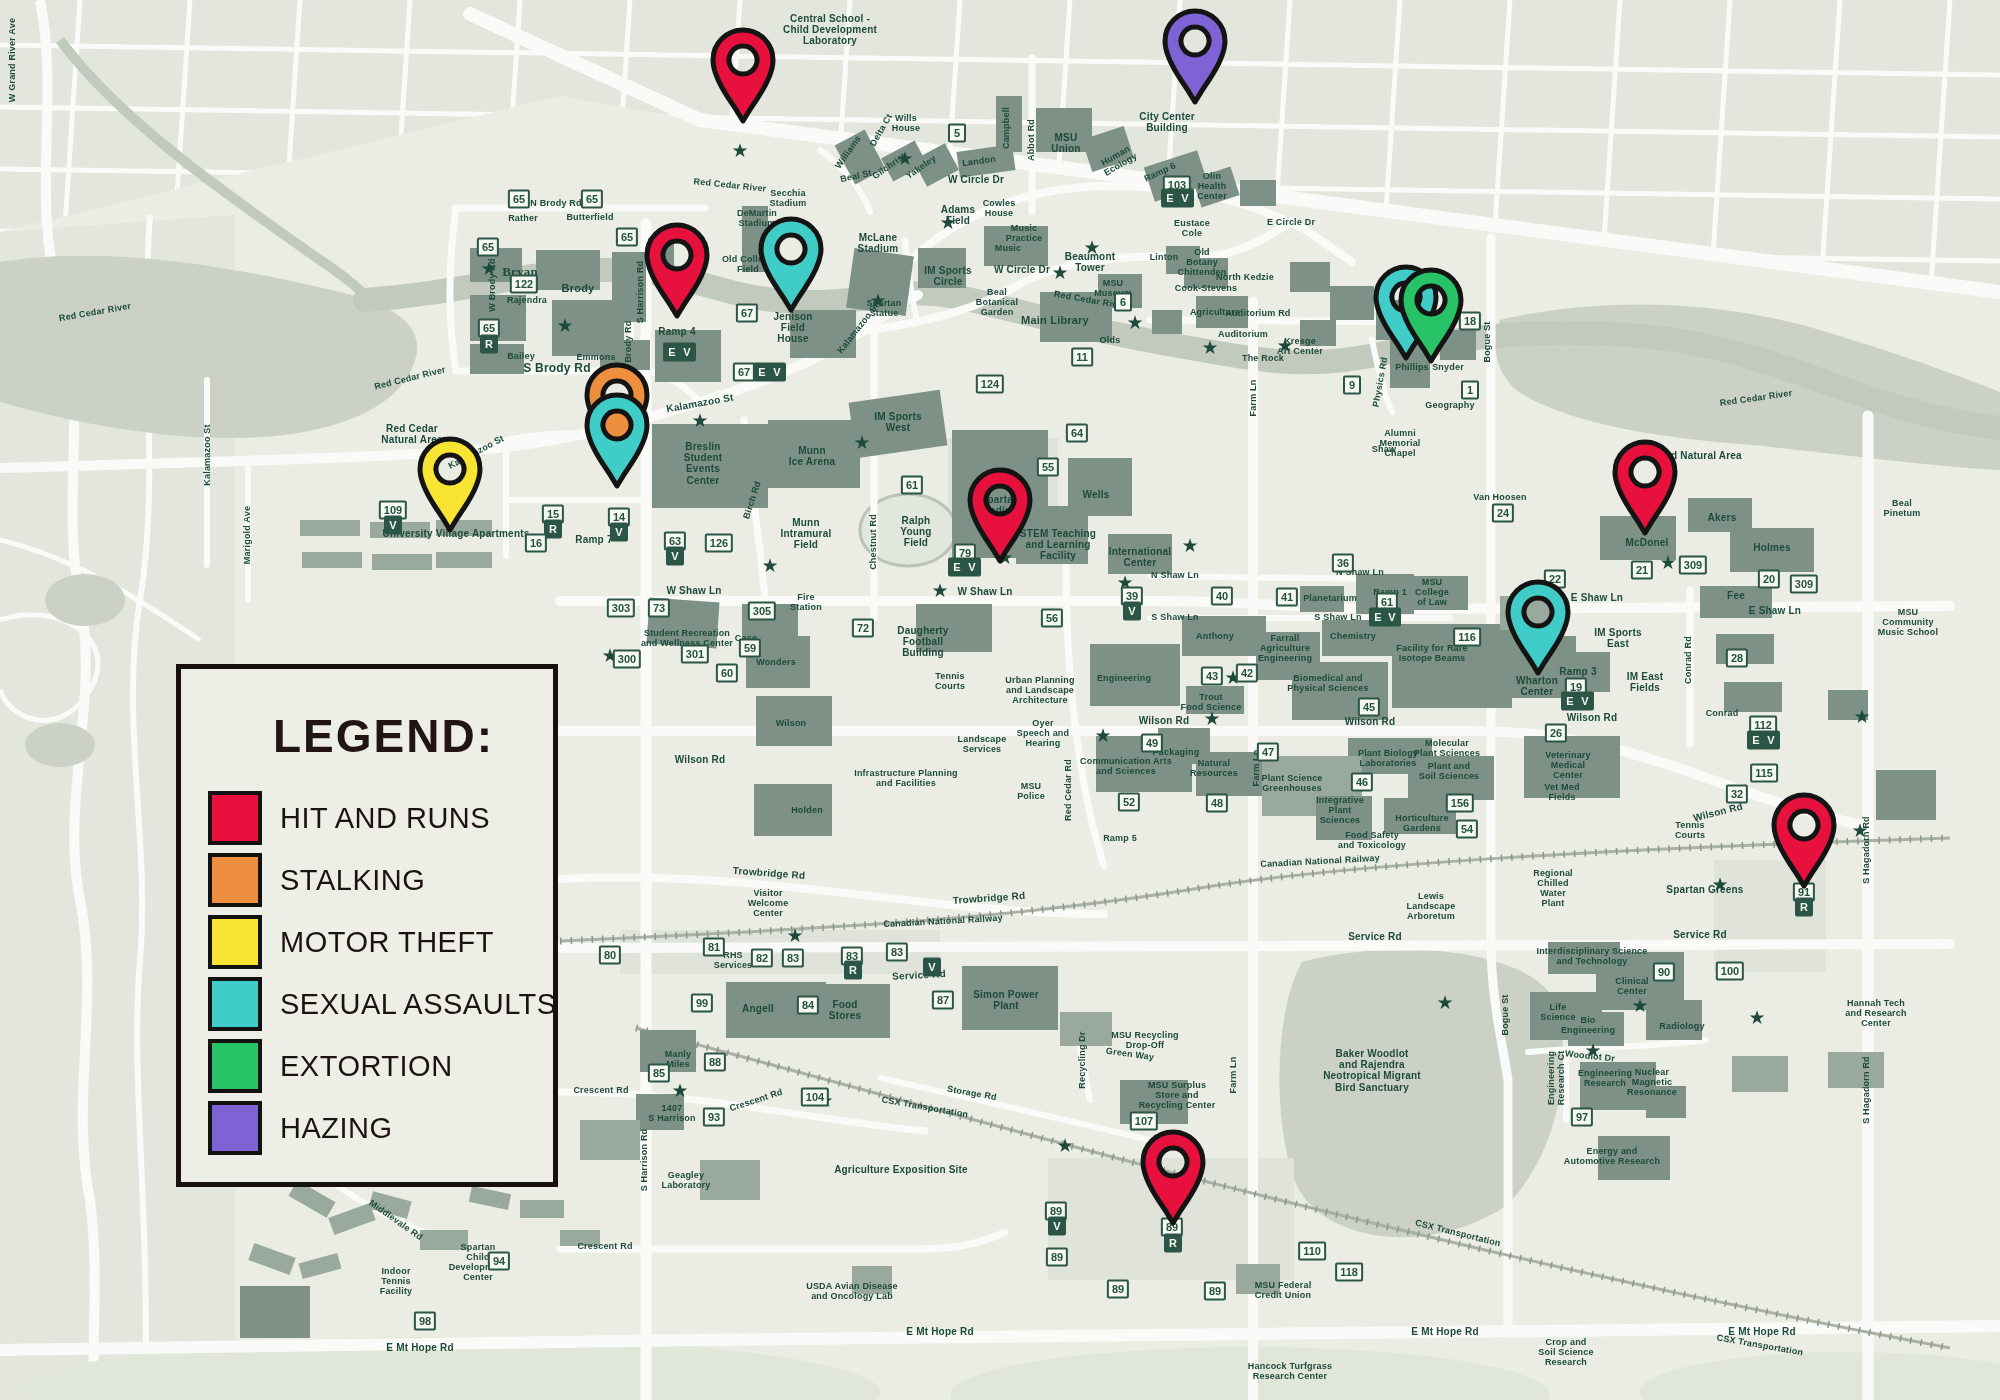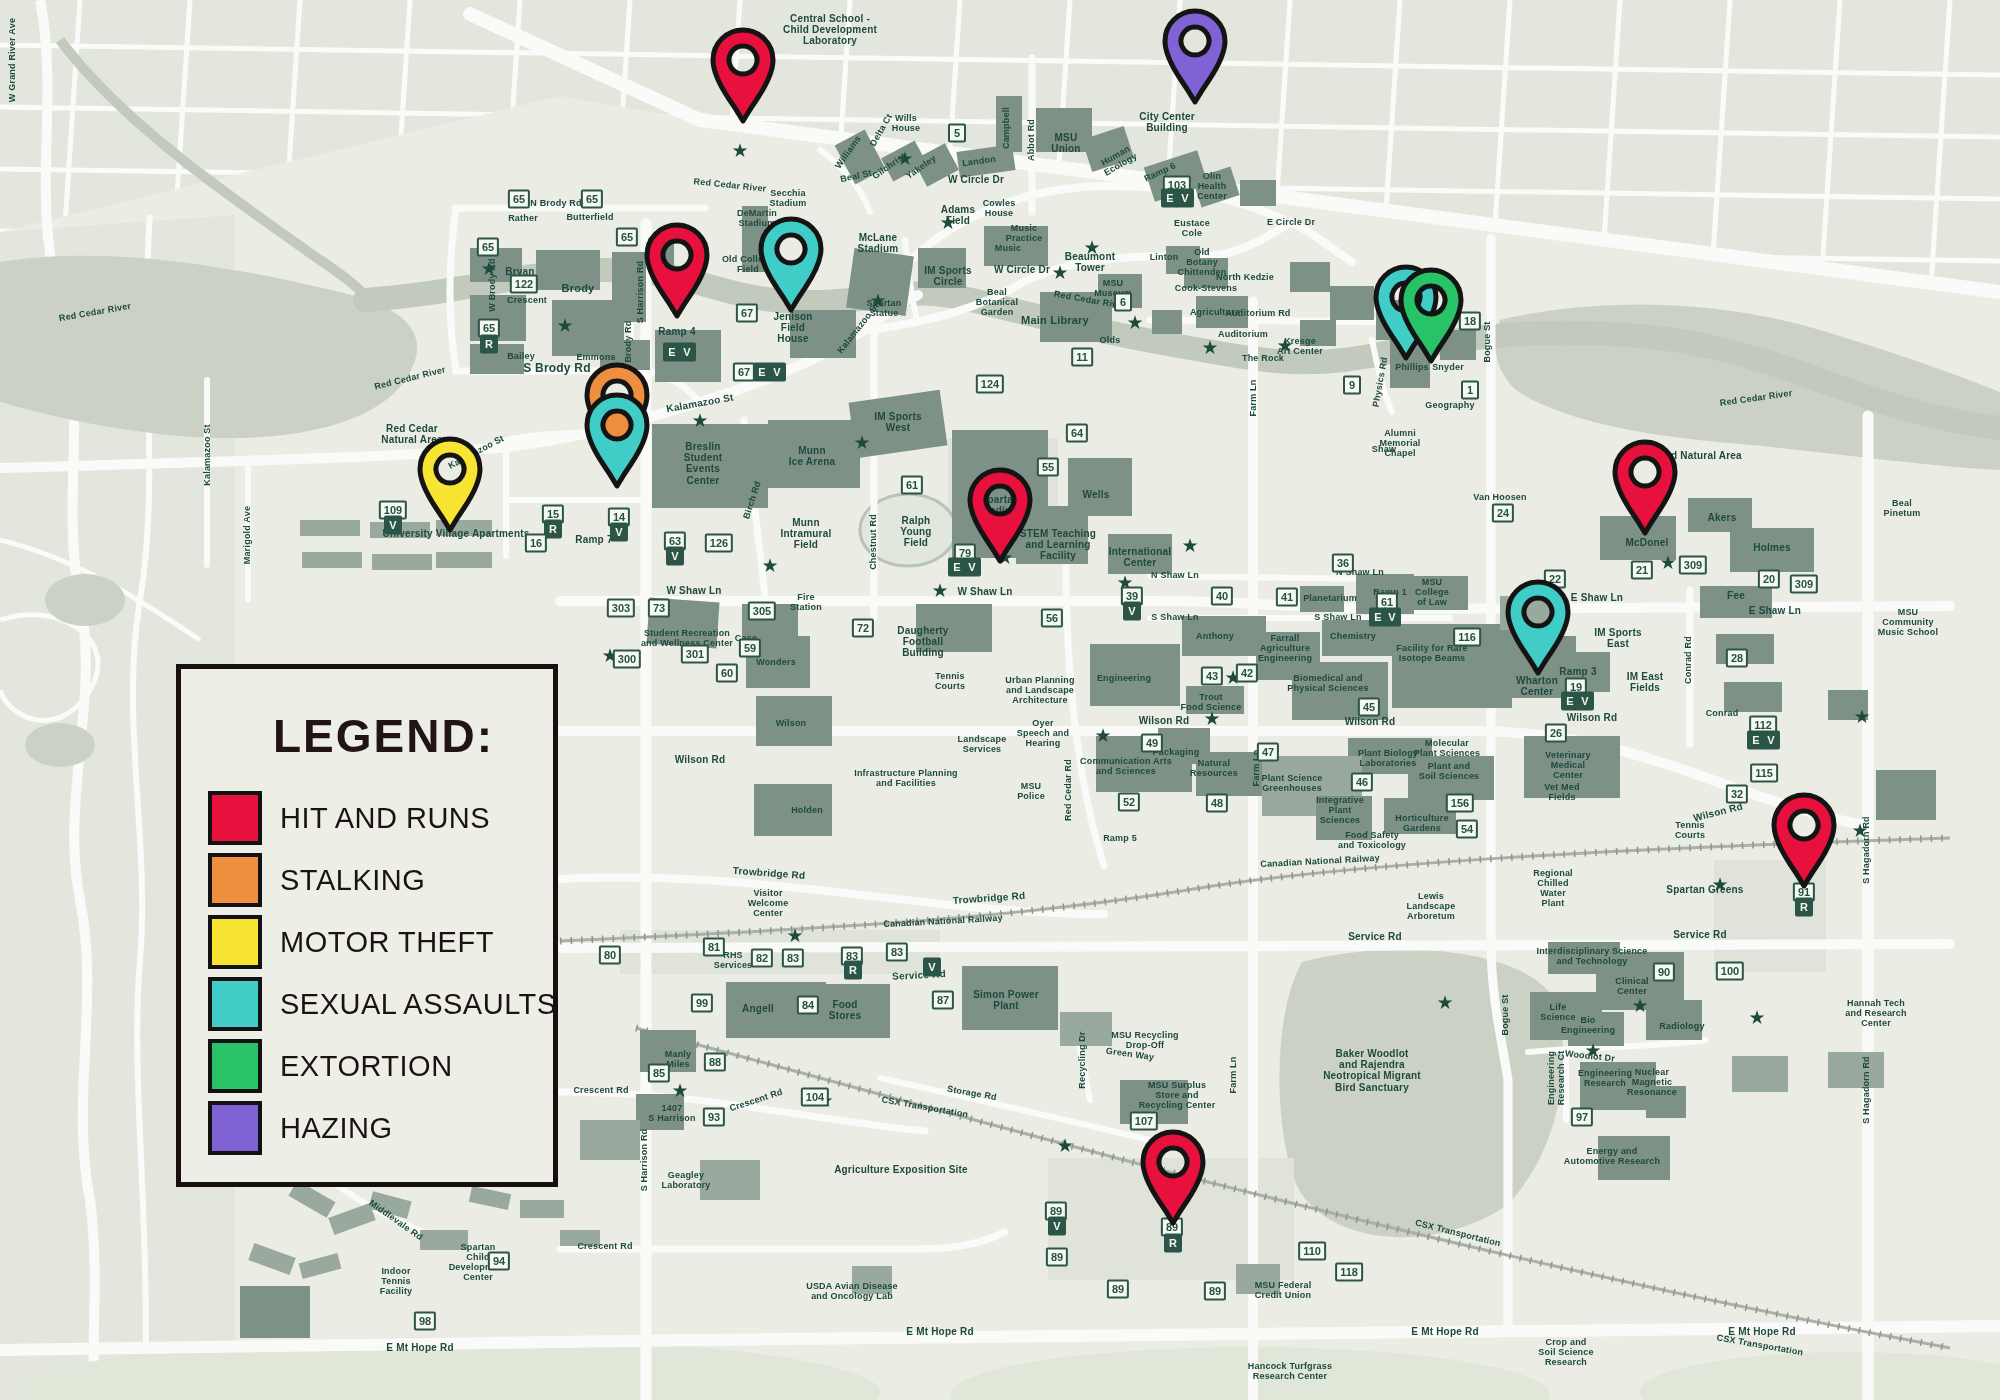--- a/index.html
+++ b/index.html
@@ -399,23 +399,23 @@
     <div class="map-label" style="left: 1140px; top: 557px; font-size: 10px;">International
 Center</div>
     <div class="map-label" style="left: 556px; top: 203px; font-size: 9px;">N Brody Rd</div>
     <div class="map-label" style="left: 557px; top: 369px; font-size: 12px;">S Brody Rd</div>
     <div class="map-label" style="left: 492px; top: 285px; font-size: 9px; transform: translate(-50%, -50%) rotate(-90deg);">W Brody Rd</div>
     <div class="map-label" style="left: 628px; top: 346px; font-size: 9px; transform: translate(-50%, -50%) rotate(-90deg);">E Brody Rd</div>
     <div class="map-label" style="left: 640px; top: 292px; font-size: 9px; transform: translate(-50%, -50%) rotate(-90deg);">S Harrison Rd</div>
     <div class="map-label" style="left: 644px; top: 1160px; font-size: 9px; transform: translate(-50%, -50%) rotate(-90deg);">S Harrison Rd</div>
     <div class="map-label" style="left: 523px; top: 218px; font-size: 9px;">Rather</div>
     <div class="map-label" style="left: 590px; top: 217px; font-size: 9px;">Butterfield</div>
-    <div class="map-label" style="left: 520px; top: 272px; font-size: 10px;">Bryan</div>
+    <div class="map-label" style="left: 520px; top: 272px; font-size: 13px; font-family: Liberation Serif, serif;">Bryan</div>
     <div class="map-label" style="left: 578px; top: 288px; font-size: 11px;">Brody</div>
-    <div class="map-label" style="left: 527px; top: 300px; font-size: 9px;">Crescent</div>
+    <div class="map-label" style="left: 527px; top: 300px; font-size: 9px;">Rajendra</div>
     <div class="map-label" style="left: 521px; top: 356px; font-size: 9px;">Bailey</div>
     <div class="map-label" style="left: 596px; top: 357px; font-size: 9px;">Emmons</div>
     <div class="map-label" style="left: 694px; top: 591px; font-size: 10px;">W Shaw Ln</div>
     <div class="map-label" style="left: 985px; top: 592px; font-size: 10px;">W Shaw Ln</div>
     <div class="map-label" style="left: 1597px; top: 598px; font-size: 10px;">E Shaw Ln</div>
     <div class="map-label" style="left: 1775px; top: 611px; font-size: 10px;">E Shaw Ln</div>
     <div class="map-label" style="left: 1175px; top: 575px; font-size: 9px;">N Shaw Ln</div>
     <div class="map-label" style="left: 1360px; top: 572px; font-size: 9px;">N Shaw Ln</div>
     <div class="map-label" style="left: 1175px; top: 617px; font-size: 9px;">S Shaw Ln</div>
     <div class="map-label" style="left: 1338px; top: 617px; font-size: 9px;">S Shaw Ln</div>

